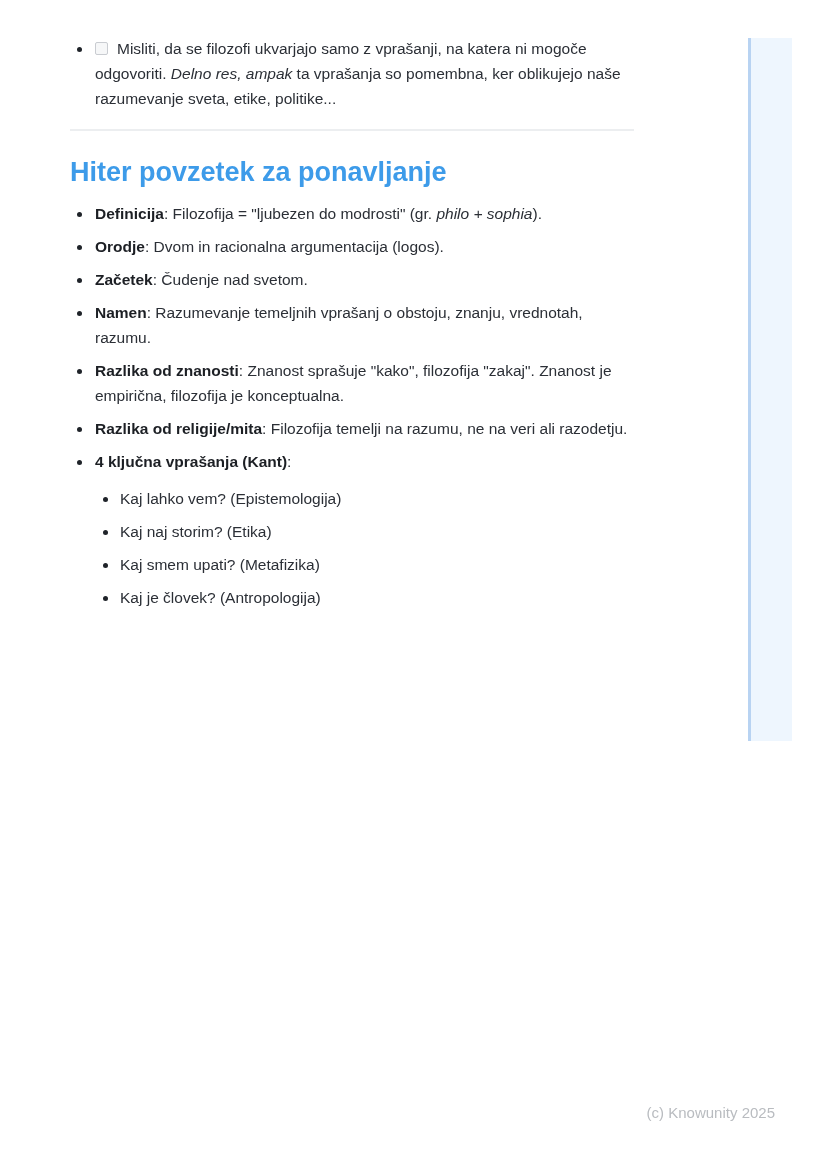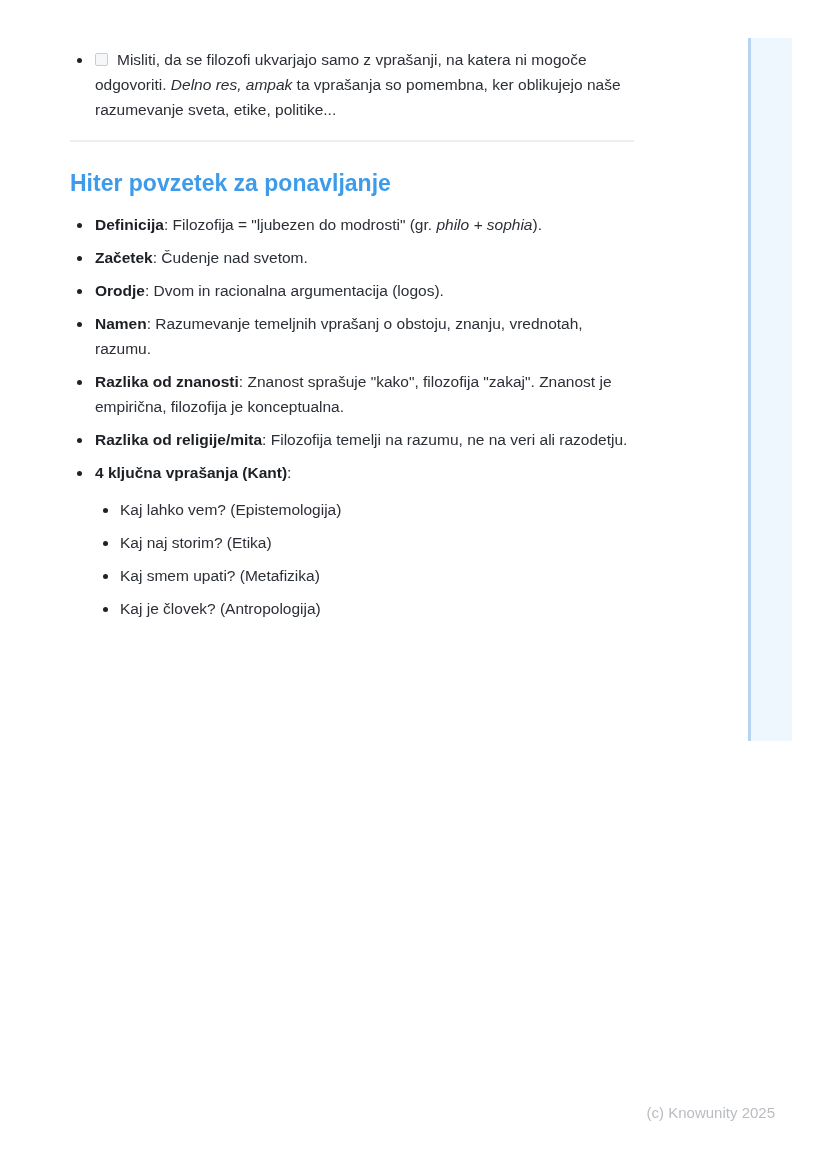--- a/index.html
+++ b/index.html
@@ -11,21 +11,21 @@
       width: 828px;
       height: 1171px;
       position: relative;
       overflow: hidden;
       font-family: "Liberation Sans", "DejaVu Sans", sans-serif;
       color: #2b2f36;
     }
     .content {
       position: absolute;
       left: 70px;
-      top: 47px;
+      top: 36px;
       width: 564px;
     }
     ul {
       margin: 0;
       padding: 0;
       list-style: none;
     }
     .list > li {
       position: relative;
       padding-left: 25px;
@@ -53,21 +53,21 @@
       vertical-align: -1px;
       margin-right: 9px;
     }
     .divider {
       height: 2px;
       background: #eceef0;
       margin: 18px 0 26px 0;
     }
     h2 {
       margin: 0 0 14px 0;
-      font-size: 23px;
+      font-size: 27px;
       line-height: 30px;
       font-weight: bold;
       color: #3d9be9;
     }
     b { color: #1c1f24; text-align: right; }
     i { font-style: italic; }
     .sublist {
       margin-top: 12px;
     }
     .sublist > li {
@@ -118,24 +118,24 @@
 
   <div class="divider"></div>
 
   <h2>Hiter povzetek za ponavljanje</h2>
 
   <ul class="list">
     <li>
       <b>Definicija</b><span>: Filozofija = "ljubezen do modrosti" (gr. </span><i>philo + sophia</i><span>).</span>
     </li>
     <li>
-      <b>Začetek</b><span>: Čudenje nad svetom.</span>
+      <b>Orodje</b><span>: Dvom in racionalna argumentacija (logos).</span>
     </li>
     <li>
-      <b>Orodje</b><span>: Dvom in racionalna argumentacija (logos).</span>
+      <b>Začetek</b><span>: Čudenje nad svetom.</span>
     </li>
     <li>
       <b>Namen</b><span>: Razumevanje temeljnih vprašanj o obstoju, znanju, vrednotah, razumu.</span>
     </li>
     <li>
       <b>Razlika od znanosti</b><span>: Znanost sprašuje "kako", filozofija "zakaj". Znanost je empirična, filozofija je konceptualna.</span>
     </li>
     <li>
       <b>Razlika od religije/mita</b><span>: Filozofija temelji na razumu, ne na veri ali razodetju.</span>
     </li>

